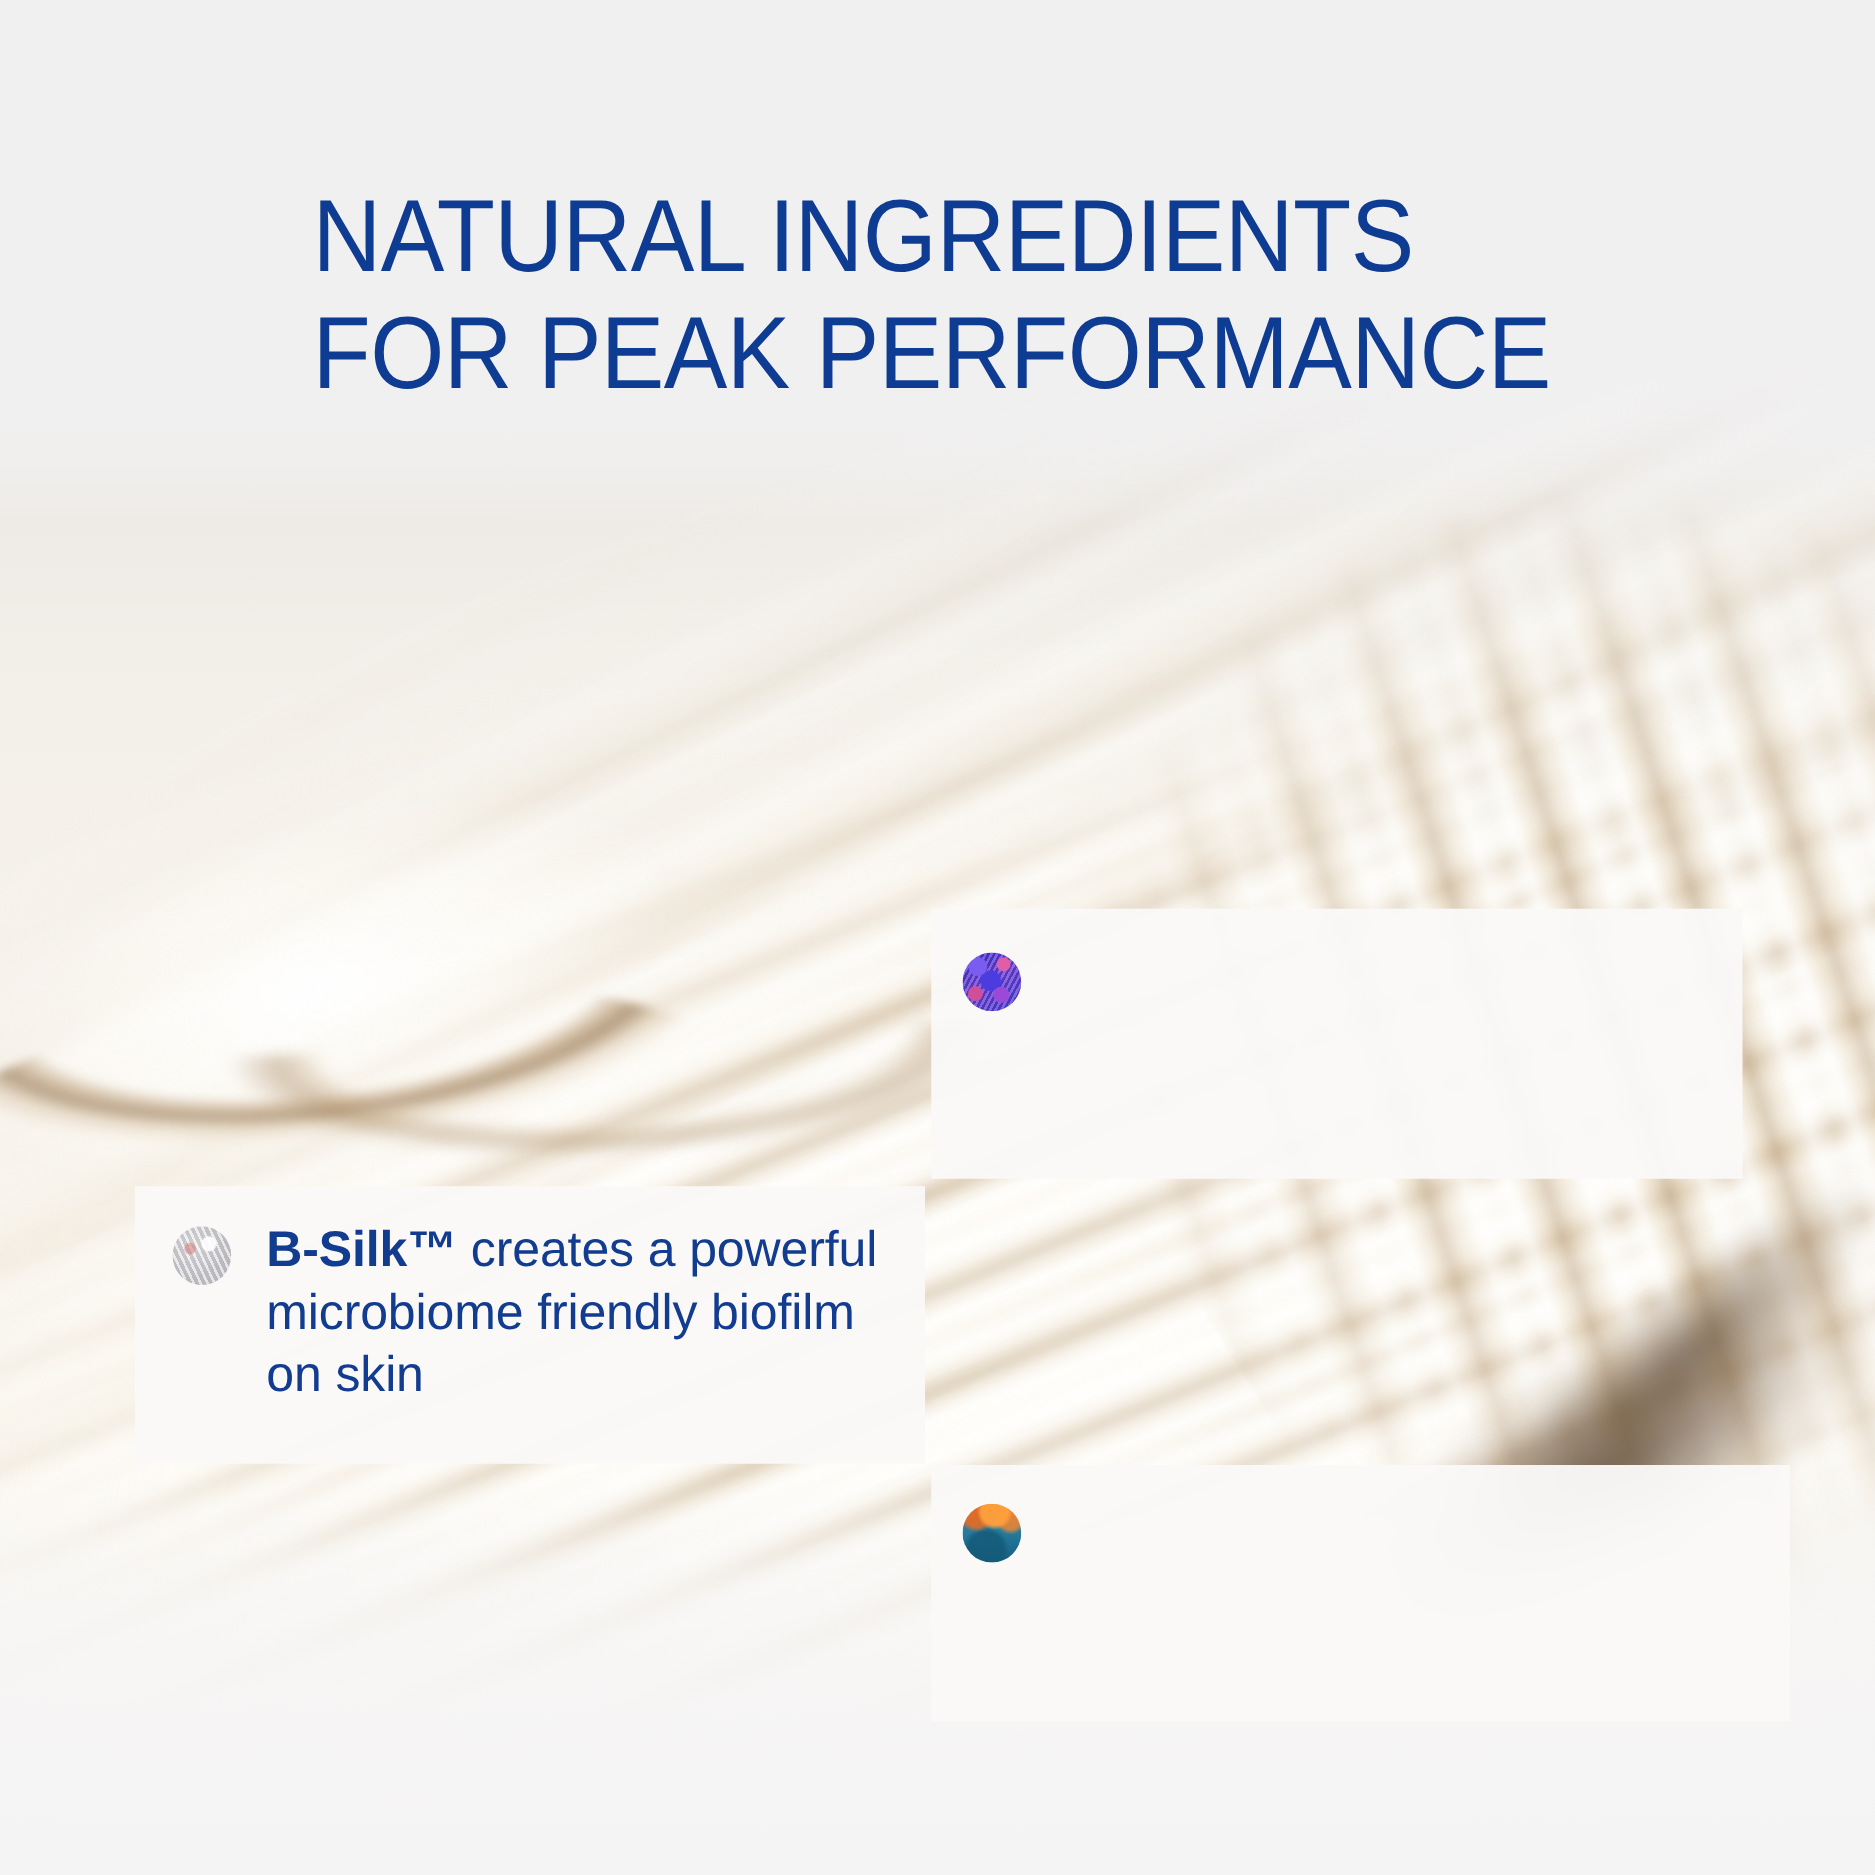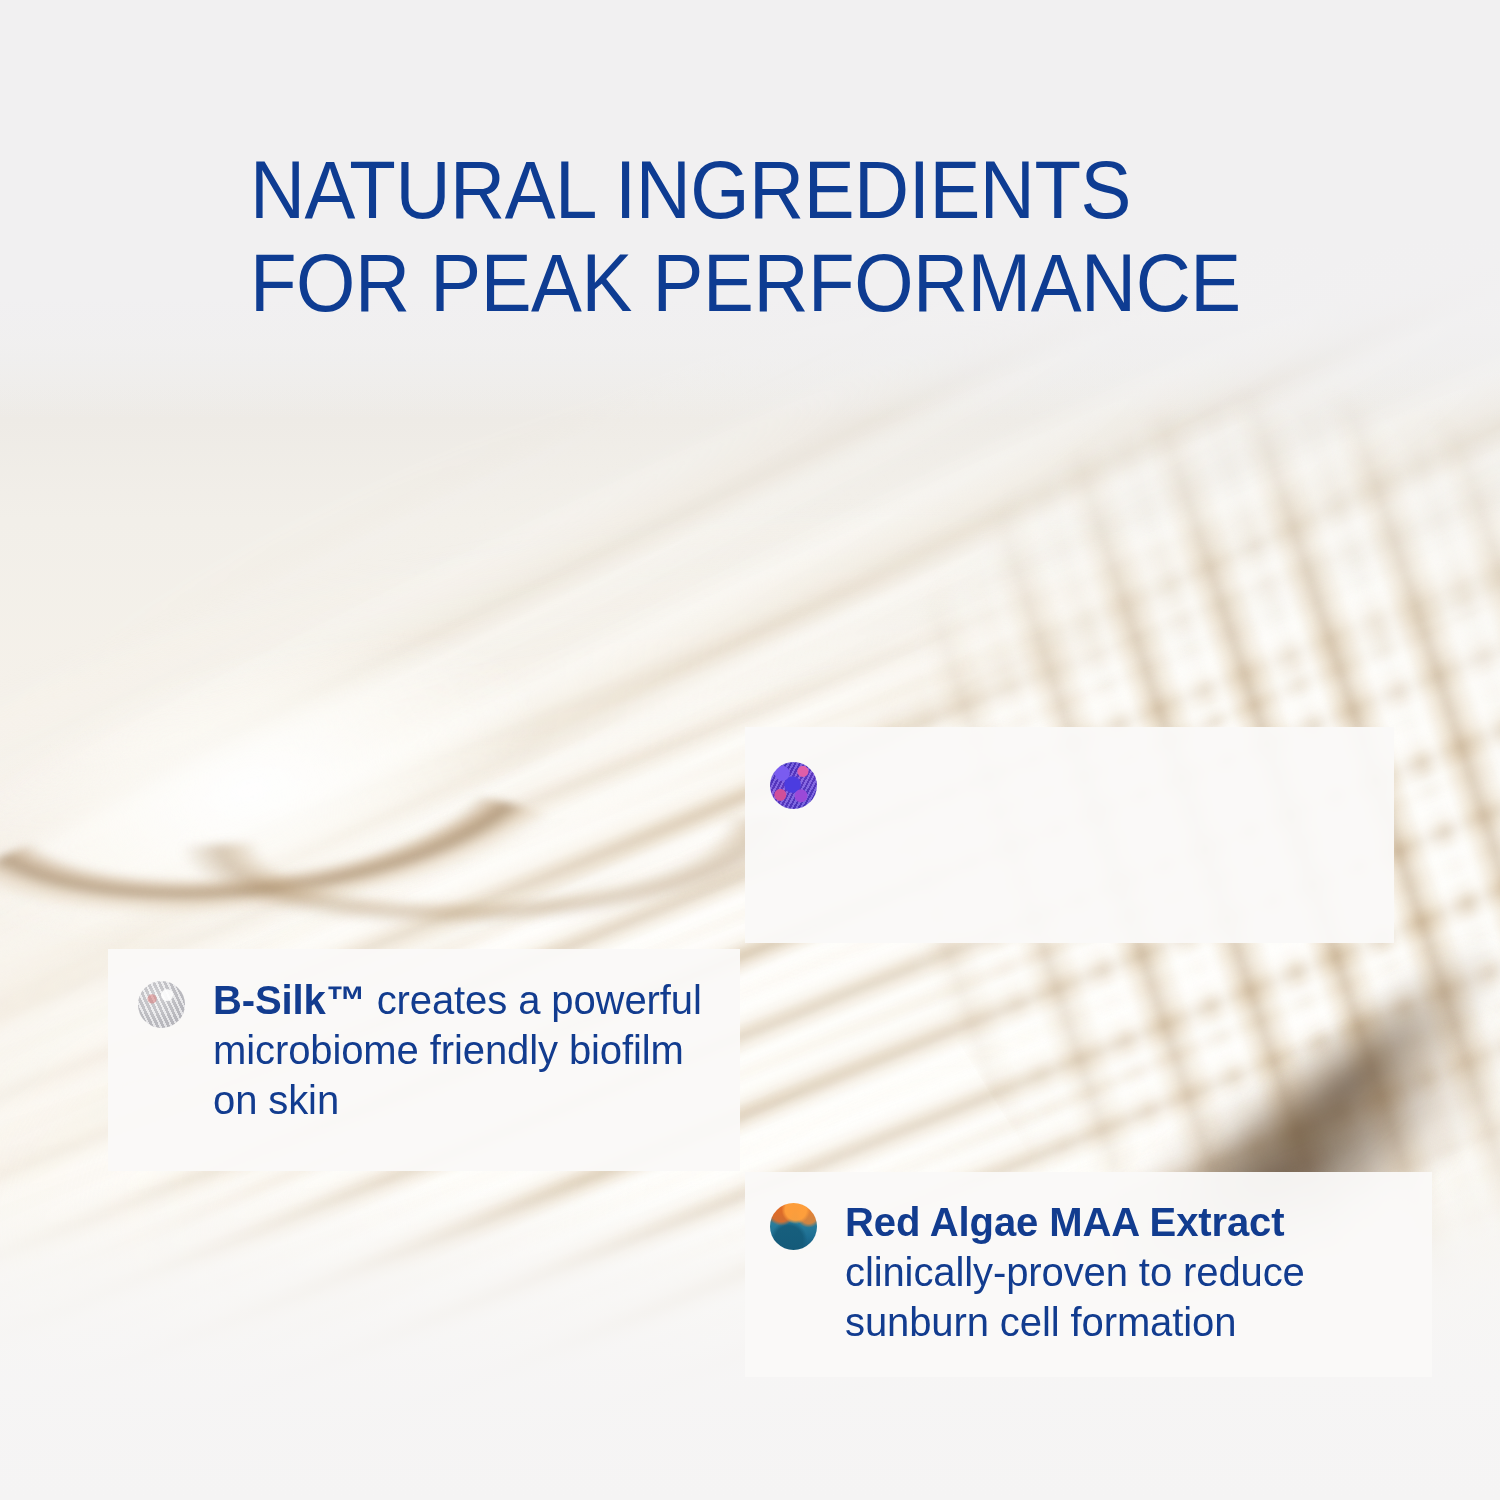--- a/index.html
+++ b/index.html
@@ -372,16 +372,15 @@
     <span class="dot"></span>
   </div>
 
   <div class="card" id="card-bsilk">
     <span class="dot"></span>
     <div class="body"><b>B-Silk™</b><span> creates a powerful microbiome friendly biofilm on skin</span></div>
   </div>
 
   <div class="card" id="card-algae">
     <span class="dot"></span>
-    <div class="body"><b>Red Algae MAA Extract</b><span> clinically-proven to reduce sunburn cell formation</span></div>
   </div>
 
 </div>
 
 </body></html>

